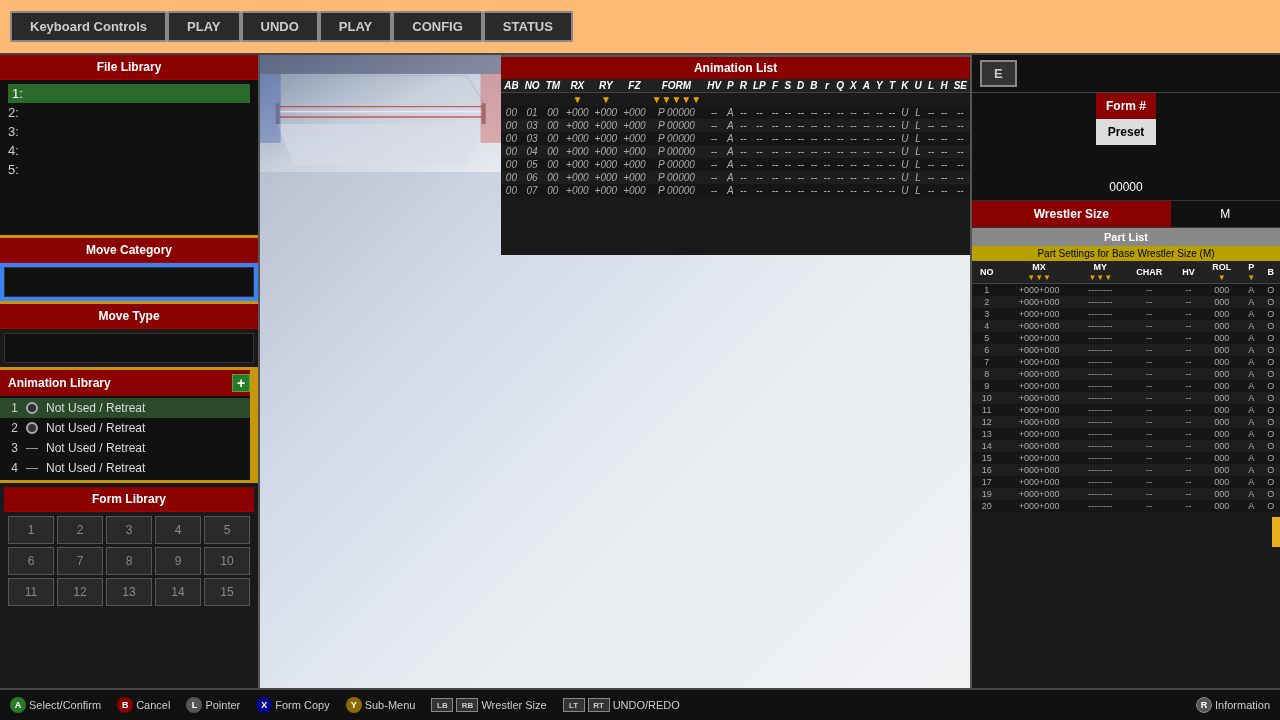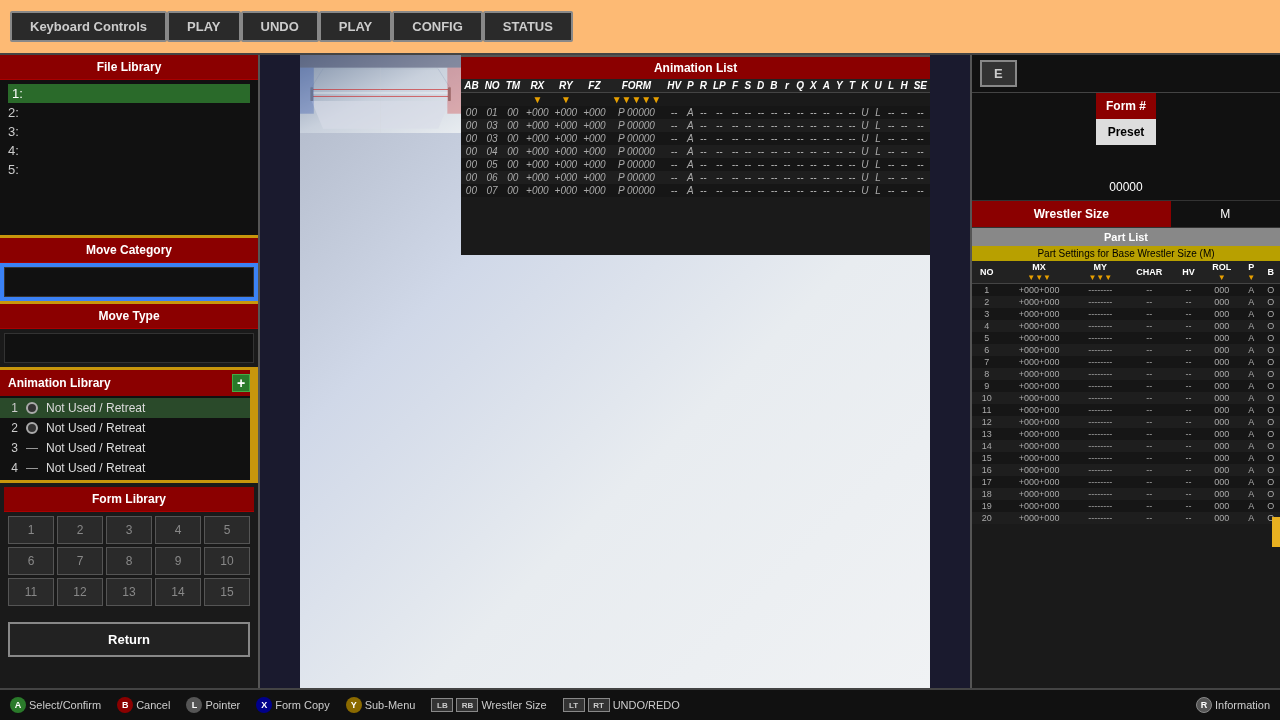--- a/index.html
+++ b/index.html
@@ -40,21 +40,20 @@
       font-weight: bold;
       cursor: pointer;
       border-radius: 2px;
     }
 
     
     .content-area {
       display: flex;
       flex: 1;
       height: calc(720px - 55px - 32px);
-      gap: 40px;
     }
 
     
     .left-panel {
       width: 260px;
       background: #1a1a1a;
       display: flex;
       flex-direction: column;
       border-right: 2px solid #555;
       flex-shrink: 0;
@@ -600,21 +599,20 @@
           <button class="form-btn">9</button>
           <button class="form-btn">10</button>
           <button class="form-btn">11</button>
           <button class="form-btn">12</button>
           <button class="form-btn">13</button>
           <button class="form-btn">14</button>
           <button class="form-btn">15</button>
         </div>
       </div>
 
-      <button class="return-btn">Return</button>
     </div>
 
     <div class="center-area">
       <div class="wrestling-ring">
         <svg class="ring-canvas" viewBox="0 0 700 340" preserveAspectRatio="none">
 
           <defs>
             <linearGradient id="bg1" x1="0%" y1="0%" x2="100%" y2="100%">
               <stop offset="0%" style="stop-color:#8090a8;stop-opacity:1"></stop>
               <stop offset="50%" style="stop-color:#c8d0dc;stop-opacity:1"></stop>
@@ -1097,30 +1095,20 @@
       <td>+000+000</td>
       <td>--------</td>
       <td>--</td>
       <td>--</td>
       <td>000</td>
       <td>A</td>
       <td>O</td>
     </tr>
               <tr>
       <td>17</td>
-      <td>+000+000</td>
-      <td>--------</td>
-      <td>--</td>
-      <td>--</td>
-      <td>000</td>
-      <td>A</td>
-      <td>O</td>
-    </tr>
-              <tr>
-      <td>18</td>
       <td>+000+000</td>
       <td>--------</td>
       <td>--</td>
       <td>--</td>
       <td>000</td>
       <td>A</td>
       <td>O</td>
     </tr>
               <tr>
       <td>19</td>

